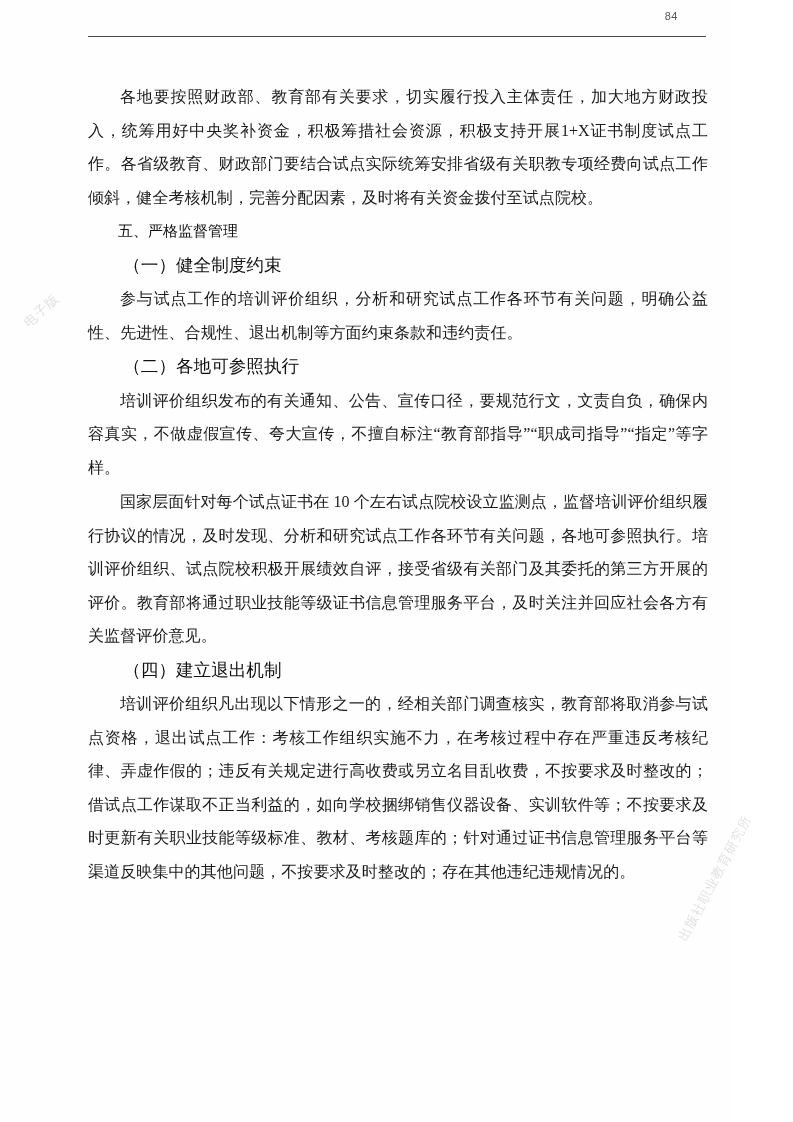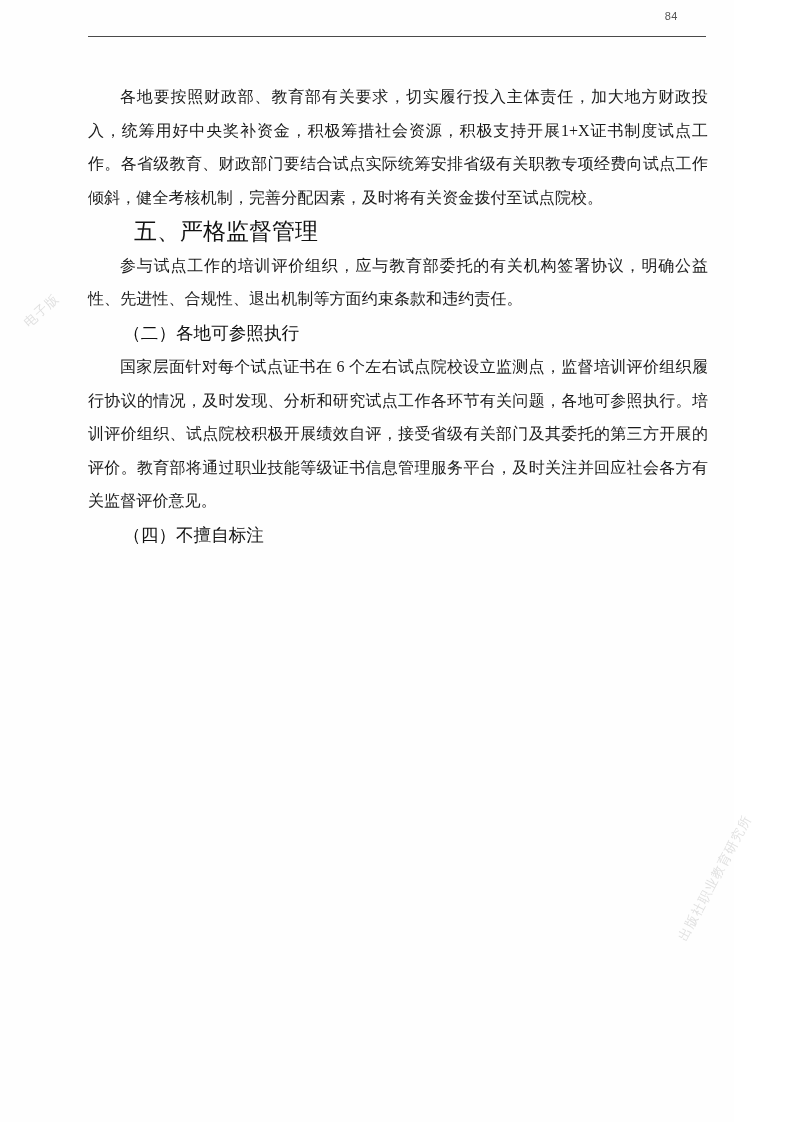--- a/index.html
+++ b/index.html
@@ -54,21 +54,21 @@
     text-justify: inter-ideograph;
     letter-spacing: 0.1px;
     color: #1b1b1b;
     font-family: "Liberation Serif", "DejaVu Serif", serif;
   }
   p.indent2 {
     text-indent: 2em;
   }
   p.heading {
     margin: 0;
-    font-size: 23px;
+    font-size: 15px;
     line-height: 33.5px;
     text-indent: 2em;
     color: #111;
     font-family: "Liberation Serif", "DejaVu Serif", serif;
   }
   p.subheading {
     margin: 0;
     font-size: 17.6px;
     line-height: 33.5px;
     text-indent: 2em;
@@ -108,19 +108,22 @@
   <div class="page-number">84</div>
 
   <div class="header-rule"></div>
 
   <div class="watermark wm-left">电子版</div>
   <div class="watermark wm-right">出版社职业教育研究所</div>
 
   <div class="content">
     <p class="para indent2">各地要按照财政部、教育部有关要求，切实履行投入主体责任，加大地方财政投入，统筹用好中央奖补资金，积极筹措社会资源，积极支持开展1+X证书制度试点工作。各省级教育、财政部门要结合试点实际统筹安排省级有关职教专项经费向试点工作倾斜，健全考核机制，完善分配因素，及时将有关资金拨付至试点院校。</p>
     <p class="heading">五、严格监督管理</p>
-    <p class="para indent2">参与试点工作的培训评价组织，应与教育部委托的有关机构签署协议，明确公益性、先进性、合规性、退出机制等方面约束条款和违约责任。</p>
+    <p class="subheading">（一）健全制度约束</p>
+    <p class="para indent2">参与试点工作的培训评价组织，分析和研究试点工作各环节有关问题，明确公益性、先进性、合规性、退出机制等方面约束条款和违约责任。</p>
     <p class="subheading">（二）各地可参照执行</p>
-    <p class="para indent2">国家层面针对每个试点证书在 6 个左右试点院校设立监测点，监督培训评价组织履行协议的情况，及时发现、分析和研究试点工作各环节有关问题，各地可参照执行。培训评价组织、试点院校积极开展绩效自评，接受省级有关部门及其委托的第三方开展的评价。教育部将通过职业技能等级证书信息管理服务平台，及时关注并回应社会各方有关监督评价意见。</p>
-    <p class="subheading">（四）不擅自标注</p>
+    <p class="para indent2">培训评价组织发布的有关通知、公告、宣传口径，要规范行文，文责自负，确保内容真实，不做虚假宣传、夸大宣传，不擅自标注“教育部指导”“职成司指导”“指定”等字样。</p>
+    <p class="para indent2">国家层面针对每个试点证书在 10 个左右试点院校设立监测点，监督培训评价组织履行协议的情况，及时发现、分析和研究试点工作各环节有关问题，各地可参照执行。培训评价组织、试点院校积极开展绩效自评，接受省级有关部门及其委托的第三方开展的评价。教育部将通过职业技能等级证书信息管理服务平台，及时关注并回应社会各方有关监督评价意见。</p>
+    <p class="subheading">（四）建立退出机制</p>
+    <p class="para indent2">培训评价组织凡出现以下情形之一的，经相关部门调查核实，教育部将取消参与试点资格，退出试点工作：考核工作组织实施不力，在考核过程中存在严重违反考核纪律、弄虚作假的；违反有关规定进行高收费或另立名目乱收费，不按要求及时整改的；借试点工作谋取不正当利益的，如向学校捆绑销售仪器设备、实训软件等；不按要求及时更新有关职业技能等级标准、教材、考核题库的；针对通过证书信息管理服务平台等渠道反映集中的其他问题，不按要求及时整改的；存在其他违纪违规情况的。</p>
   </div>
 
 </div>
 
 </body></html>

